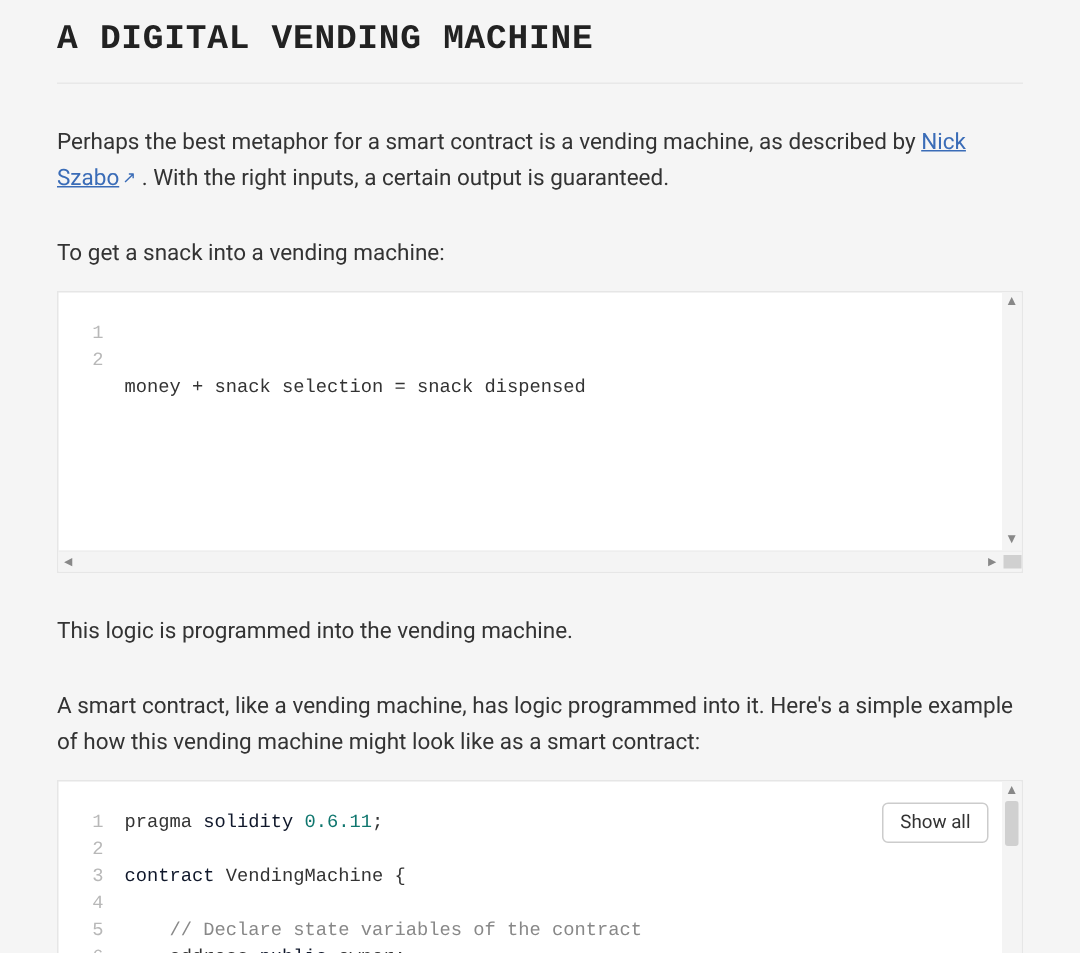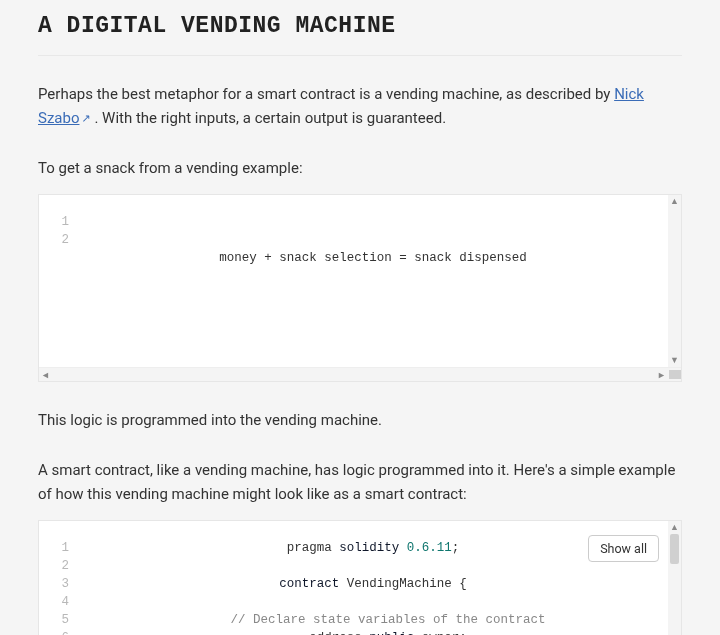--- a/index.html
+++ b/index.html
@@ -108,21 +108,21 @@
     width: 44px;
     text-align: right;
     color: #b8b8b8;
     padding-right: 14px;
     padding-left: 6px;
     user-select: none;
     flex-shrink: 0;
   }
   .gutter div { height: 18px; }
   .lines { flex: 1; white-space: pre; color: #333; padding-right: 18px; overflow: hidden; }
-  .lines .row { height: 18px; text-align: center; }
+  .lines .row { height: 18px; }
   .kw { color: #0f172a; }
   .num { color: #0f766e; }
   .cmt { color: #888; }
   .toolbar {
     position: absolute;
     top: 14px;
     right: 22px;
     display: flex;
     gap: 17px;
     z-index: 2;
@@ -147,21 +147,21 @@
 <body>
 <div class="page">
 
   <h2 class="section-title">A DIGITAL VENDING MACHINE</h2>
 
   <p class="body">
     <span>Perhaps the best metaphor for a smart contract is a vending machine, as described by </span>
     <a class="link" href="#"><span>Nick Szabo</span><span class="extlink-icon">↗</span></a><span> . With the right inputs, a certain output is guaranteed.</span>
   </p>
 
-  <p class="body">To get a snack from a vending example:</p>
+  <p class="body">To get a snack into a vending machine:</p>
 
   <div class="codebox">
     <div class="code-body">
       <div class="gutter">
         <div>1</div>
         <div>2</div>
       </div>
       <div class="lines">
         <div class="row">money + snack selection = snack dispensed</div>
         <div class="row"></div>

